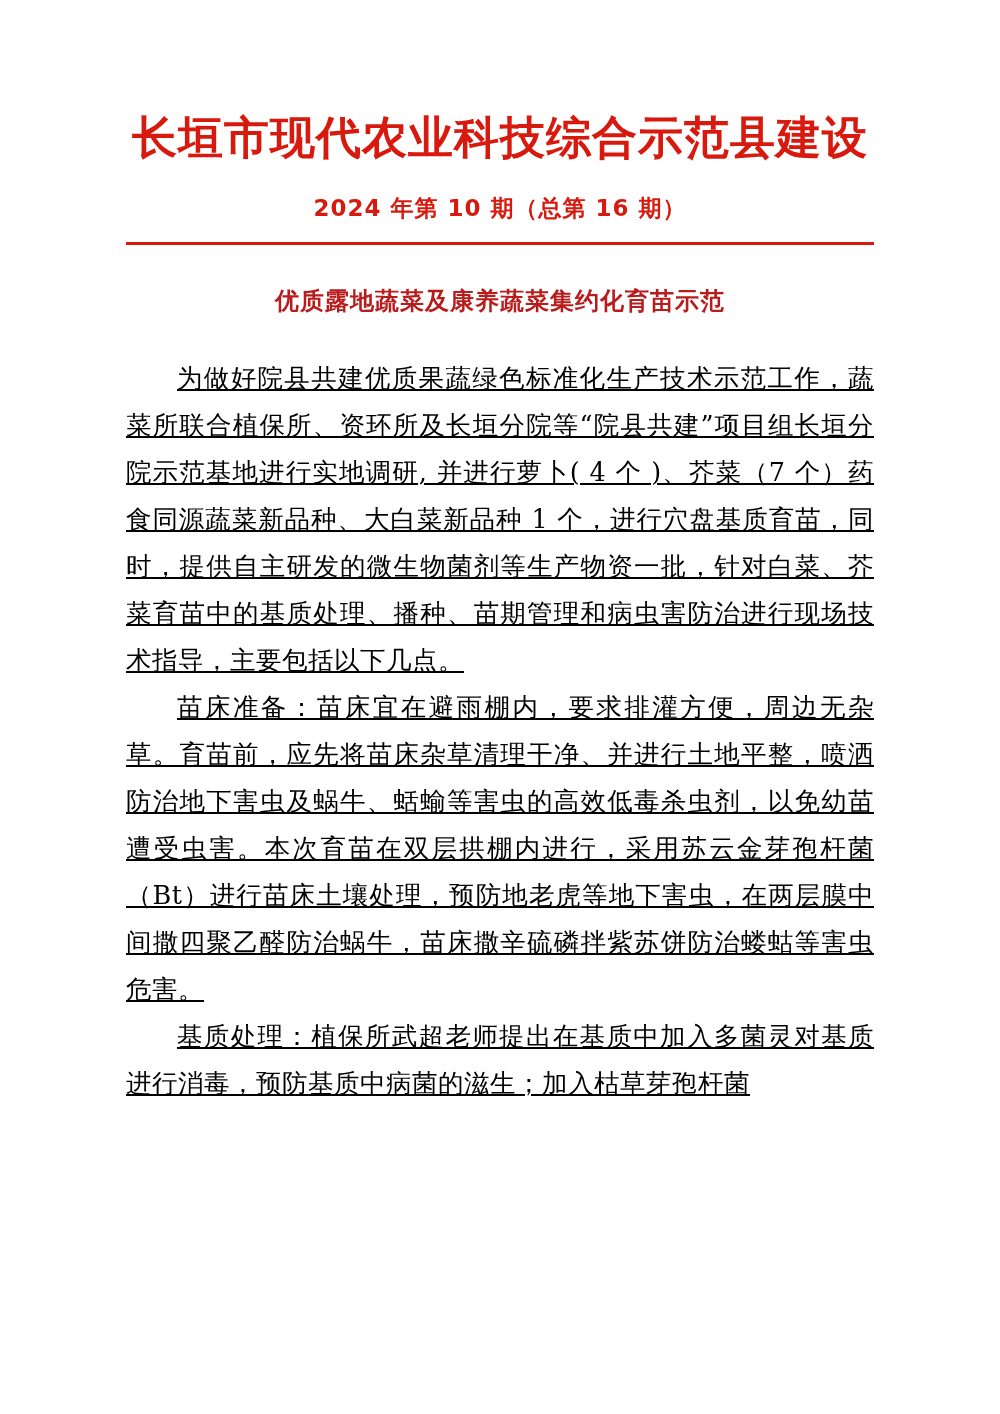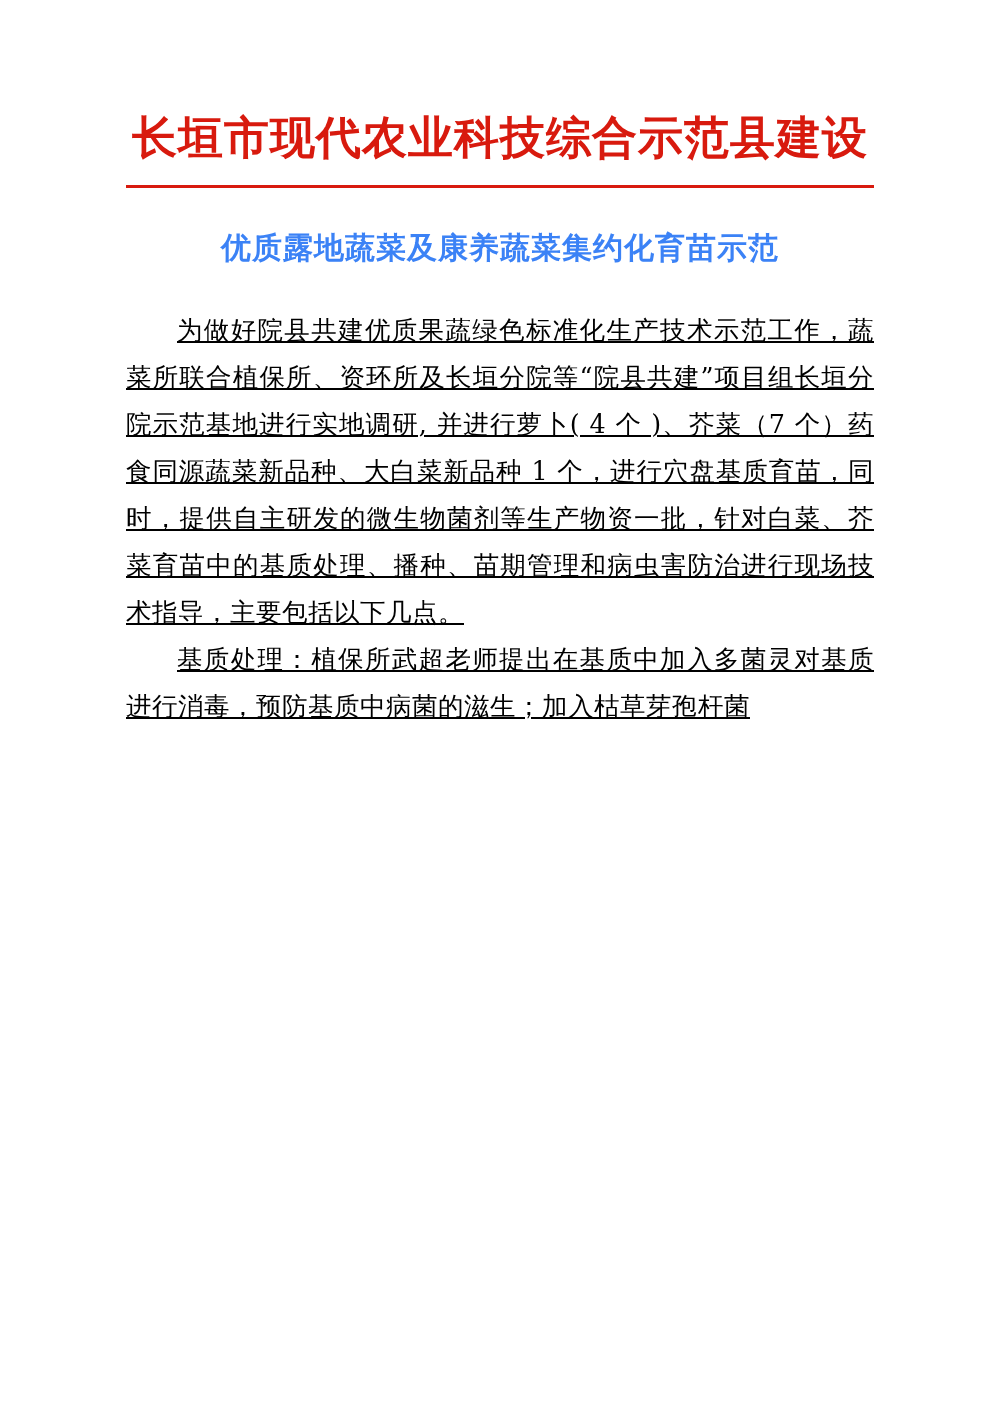--- a/index.html
+++ b/index.html
@@ -50,24 +50,24 @@
     border-top: 3px solid #d81a0e;
     height: 0;
     width: 100%;
   }
 
   
   .article-title {
     text-align: center;
     font-family: "DejaVu Serif", "Liberation Serif", serif;
     font-weight: bold;
-    font-size: 30px;
+    font-size: 24px;
     letter-spacing: 1px;
     margin: 40px 0 0 0;
-    color: #3b82f6;
+    color: #b91c1c;
   }
   .article-body {
     margin-top: 38px;
   }
   .para {
     font-family: "DejaVu Serif", "Liberation Serif", serif;
     font-size: 25.5px;
     line-height: 47px;
     text-align: justify;
     text-justify: inter-ideograph;
@@ -82,25 +82,27 @@
 </style>
 </head>
 <body>
 
 <div class="page">
 
   <header class="masthead">
     <h1 class="masthead-title">
       <span>长垣市现代农业科技综合示范县建设</span><br>
     </h1>
+    <div class="masthead-issue">2024 年第 10 期（总第 16 期）</div>
     <hr class="masthead-rule">
   </header>
 
   <main>
     <h2 class="article-title">优质露地蔬菜及康养蔬菜集约化育苗示范</h2>
 
     <div class="article-body">
       <p class="para">为做好院县共建优质果蔬绿色标准化生产技术示范工作，蔬菜所联合植保所、资环所及长垣分院等“院县共建”项目组长垣分院示范基地进行实地调研, 并进行萝卜( 4 个 )、芥菜（7 个）药食同源蔬菜新品种、大白菜新品种 1 个，进行穴盘基质育苗，同时，提供自主研发的微生物菌剂等生产物资一批，针对白菜、芥菜育苗中的基质处理、播种、苗期管理和病虫害防治进行现场技术指导，主要包括以下几点。</p>
+      <p class="para">苗床准备：苗床宜在避雨棚内，要求排灌方便，周边无杂草。育苗前，应先将苗床杂草清理干净、并进行土地平整，喷洒防治地下害虫及蜗牛、蛞蝓等害虫的高效低毒杀虫剂，以免幼苗遭受虫害。本次育苗在双层拱棚内进行，采用苏云金芽孢杆菌（Bt）进行苗床土壤处理，预防地老虎等地下害虫，在两层膜中间撒四聚乙醛防治蜗牛，苗床撒辛硫磷拌紫苏饼防治蝼蛄等害虫危害。</p>
       <p class="para">基质处理：植保所武超老师提出在基质中加入多菌灵对基质进行消毒，预防基质中病菌的滋生；加入枯草芽孢杆菌</p>
     </div>
   </main>
 
 </div>
 
 </body></html>

